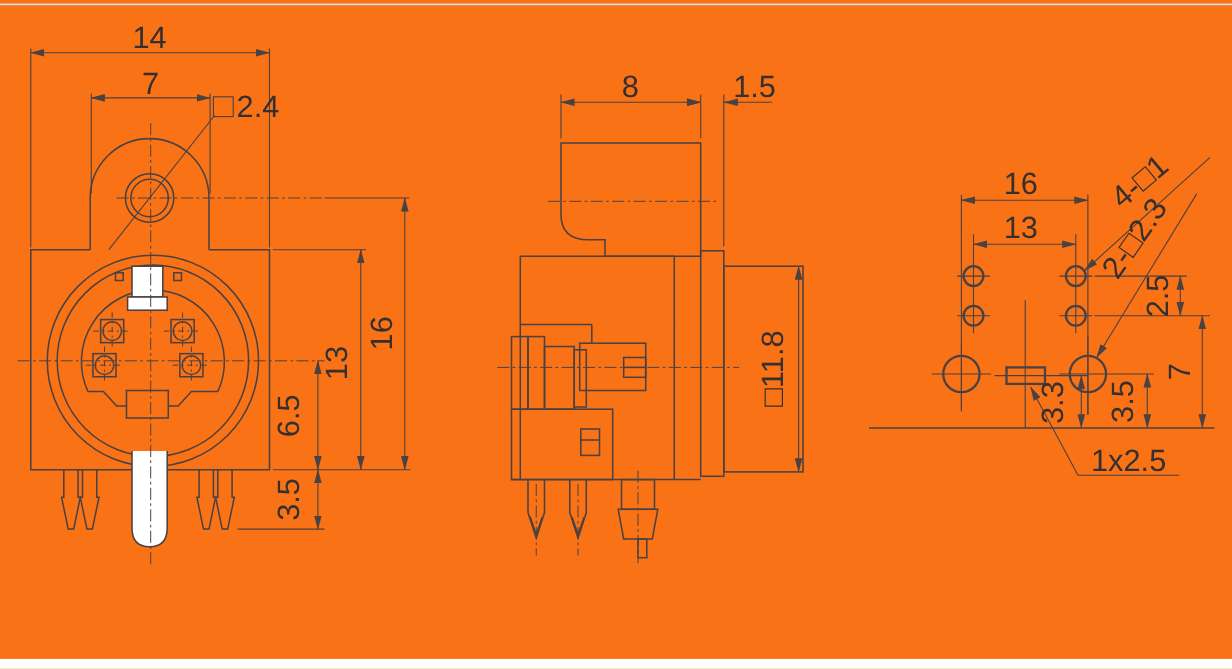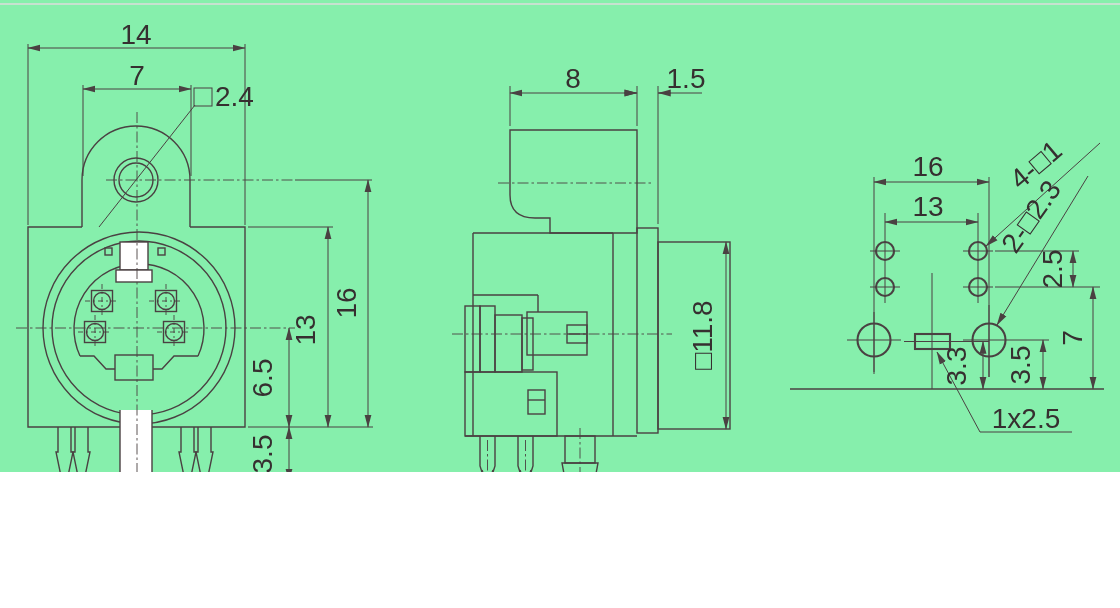--- a/index.html
+++ b/index.html
@@ -1,16 +1,16 @@
 <!DOCTYPE html>
 <html><head>
 <meta charset="utf-8">
 <style>
   html,body{margin:0;padding:0;background:#ffffff;}
-  .stage{position:relative;width:1120px;height:472px;background:#86efac;overflow:hidden;}
+  .stage{position:relative;width:1120px;height:599px;background:#f97316;overflow:hidden;}
   svg text{font-family:"Liberation Sans","DejaVu Sans",sans-serif;font-size:28px;fill:#362f30;}
   .ln{stroke:#4a4142;stroke-width:1.4;fill:none;}
   .lw{stroke:#4a4142;stroke-width:1.4;fill:#ffffff;}
   .tk{stroke:#4a4142;stroke-width:2.1;fill:none;}
   .thin{stroke:#4a4142;stroke-width:1;fill:none;}
   .cl{stroke:#4a4142;stroke-width:0.9;fill:none;stroke-dasharray:11 3 2.5 3;}
   .pcl{stroke:#4a4142;stroke-width:0.9;fill:none;stroke-dasharray:5 3 2 3;}
   .dim{stroke:#4a4142;stroke-width:1;fill:none;}
   .mid{text-anchor:middle;}
   .frame{stroke:#dcdcdc;stroke-width:1.5;}

